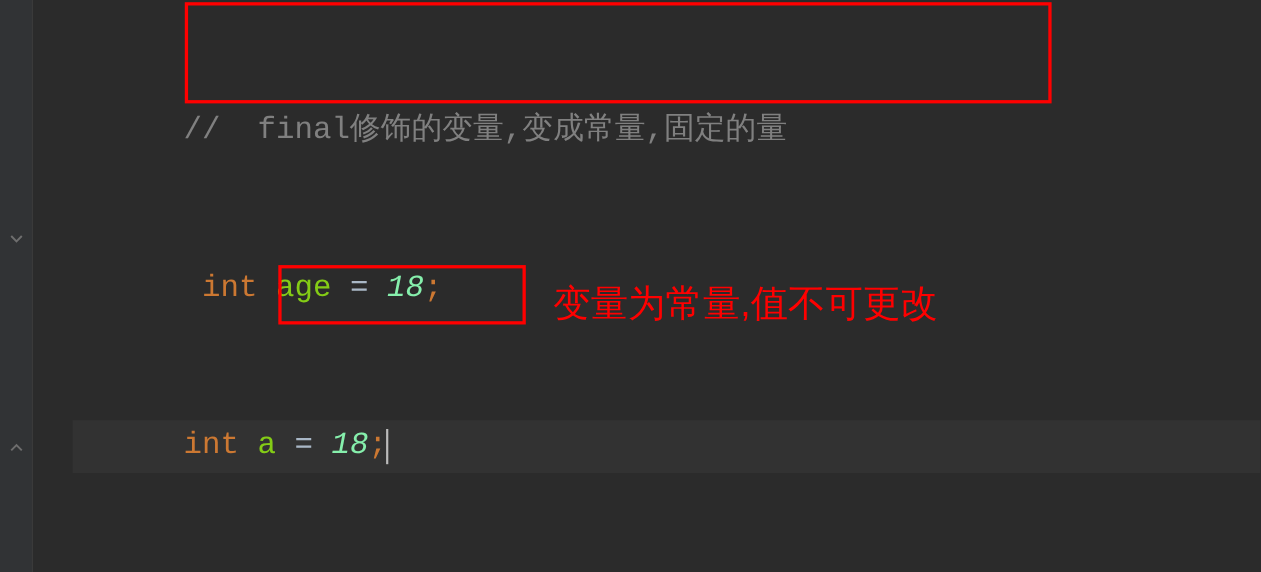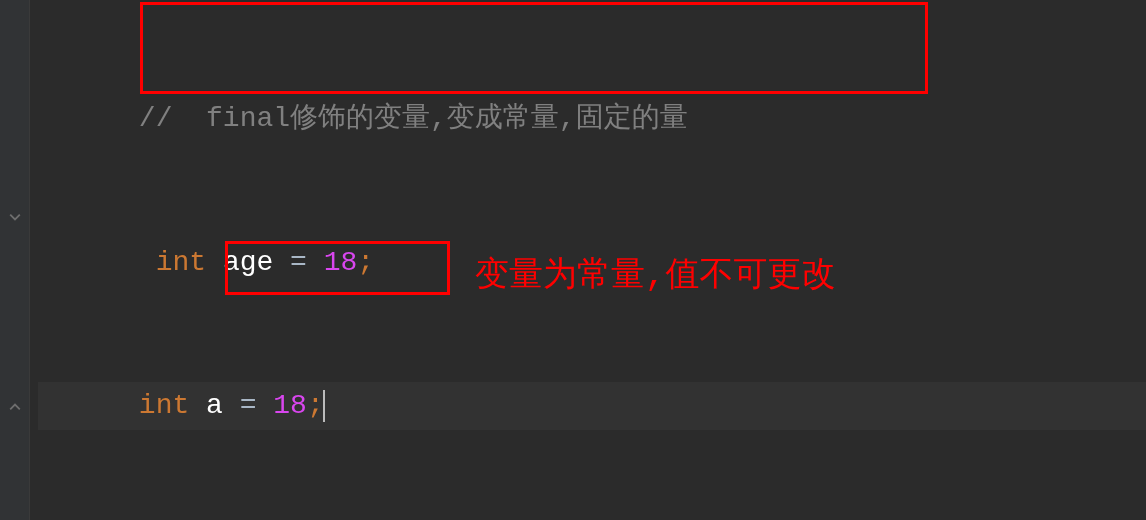--- a/index.html
+++ b/index.html
@@ -10,20 +10,21 @@
       line-height: 1.7;
       color: #a9b7c6;
       width: 1146px;
       height: 520px;
       overflow: hidden;
       position: relative;
     }
     .editor {
       display: flex;
       height: 100%;
+      gap: 28px;
     }
     .gutter {
       width: 30px;
       background: #313335;
       border-right: 1px solid #3a3a3a;
       position: relative;
       flex-shrink: 0;
     }
     .fold-icon {
       position: absolute;
@@ -47,22 +48,22 @@
       display: flex;
       align-items: center;
       position: relative;
     }
     .line.current {
       background: #323232;
     }
     .indent { display: inline-block; }
     .comment { color: #808080; }
     .keyword { color: #cc7832; }
-    .identifier { color: #ffffff; }
-    .number { color: #d946ef; }
+    .identifier { color: #84cc16; }
+    .number { color: #86efac; font-style: italic; }
     .plain { color: #a9b7c6; }
     .semicolon { color: #cc7832; }
     .cursor {
       display: inline-block;
       width: 2px;
       height: 32px;
       background: #bbbbbb;
       vertical-align: middle;
       margin-left: -1px;
     }
@@ -70,21 +71,21 @@
       position: absolute;
       border: 3px solid #ff0000;
       pointer-events: none;
     }
     .annotation-text {
       position: absolute;
       color: #ff0000;
       font-size: 34px;
       font-weight: normal;
       pointer-events: none;
-      font-family: Liberation Mono, monospace;
+      font-family: Liberation Sans, sans-serif;
     }
   </style>
 </head>
 <body>
 
 <div class="editor">
   <div class="gutter">
     <div class="fold-icon" style="top:210px;">
       <svg viewBox="0 0 10 10">
           <path d="M1 3 L5 7 L9 3" fill="none" stroke="#6e6e6e" stroke-width="1.5"></path>

